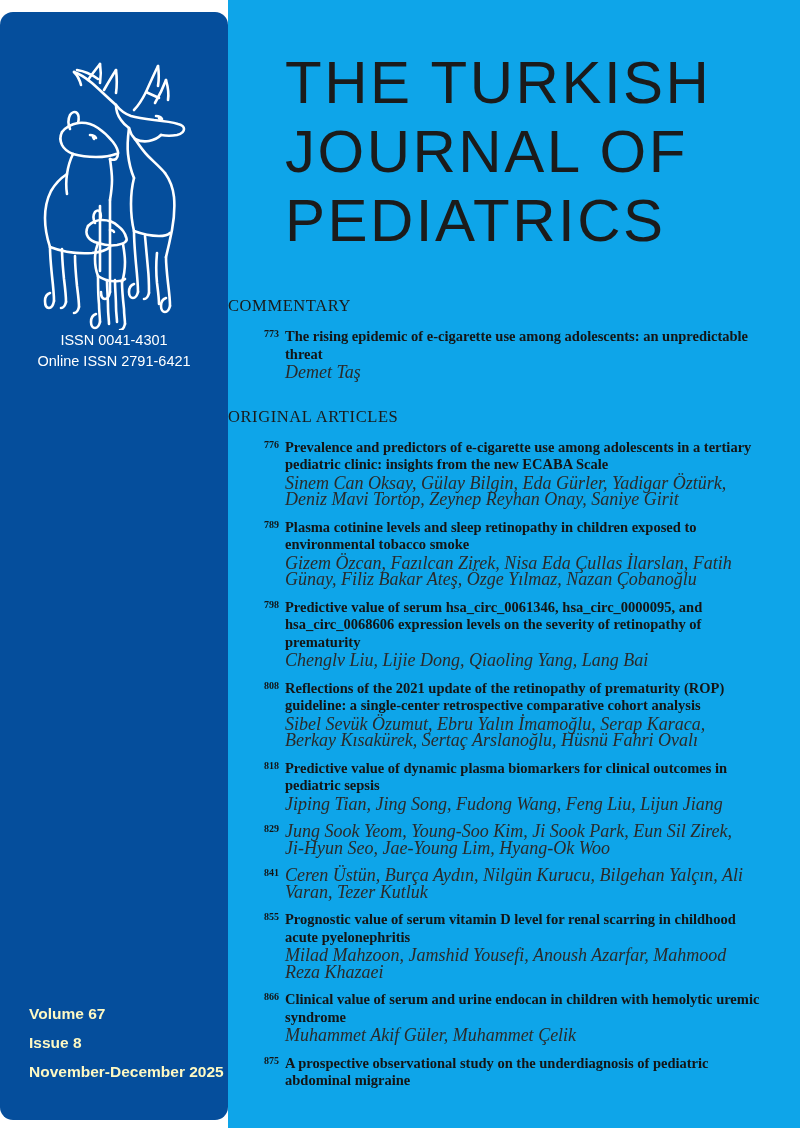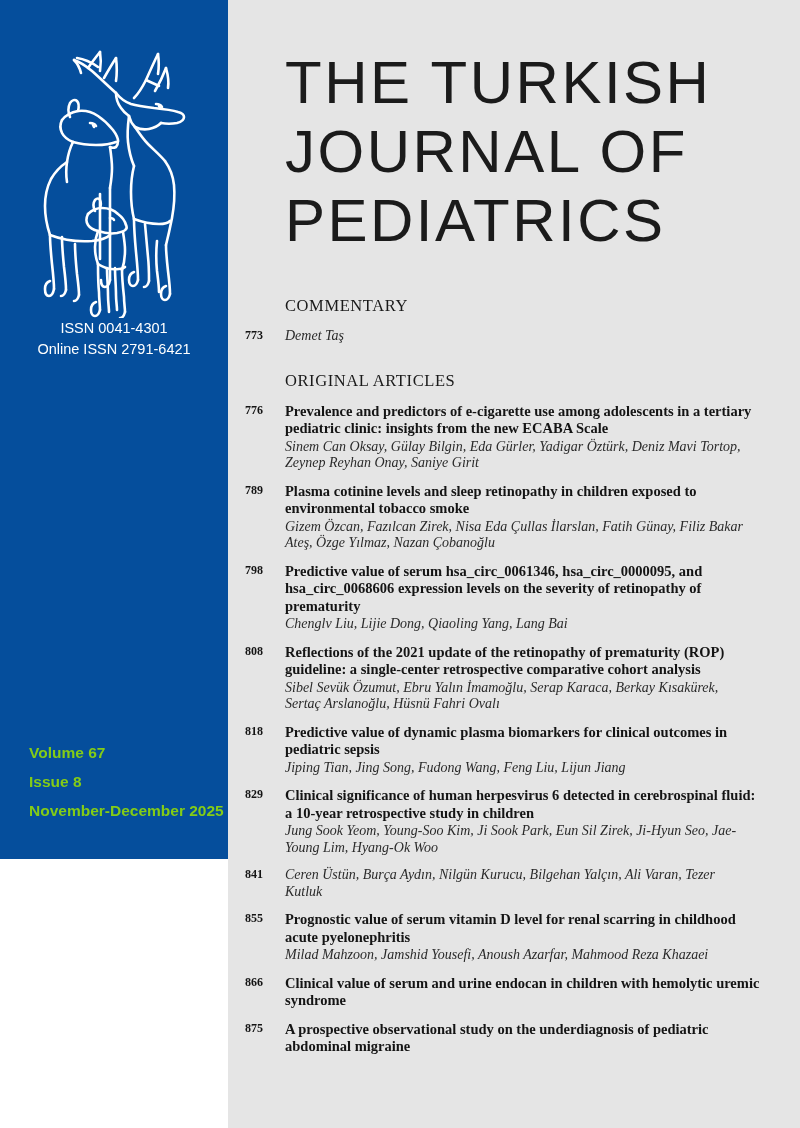--- a/index.html
+++ b/index.html
@@ -12,25 +12,26 @@
     height: 1128px;
     font-family: "Liberation Serif", serif;
     position: relative;
     overflow: hidden;
   }
 
   
   #cover-sidebar {
     position: absolute;
     left: 0;
-    top: 0;
+    top: 12px;
     width: 228px;
-    height: 859px;
+    height: 1108px;
     background: #054E9C;
     font-family: "Liberation Sans", sans-serif;
+    border-radius: 13px;
   }
 
   #journal-logo {
     position: absolute;
     left: 18px;
     top: 38px;
     width: 196px;
     height: 280px;
   }
   #journal-logo svg { display: block; width: 100%; height: 100%; }
@@ -45,36 +46,36 @@
     font-family: "Liberation Sans", sans-serif;
     font-size: 14.5px;
     line-height: 21px;
   }
   #issn-block div { white-space: nowrap; }
 
   #issue-block {
     position: absolute;
     left: 29px;
     bottom: 34px;
-    color: #84cc16;
+    color: #fef9c3;
     font-family: "Liberation Sans", sans-serif;
     font-size: 15.5px;
     font-weight: bold;
     line-height: 29px;
   }
   #issue-block div { white-space: nowrap; }
 
   
   #cover-main {
     position: absolute;
     left: 228px;
     top: 0;
     width: 572px;
     height: 1128px;
-    background: #e5e5e5;
+    background: #0ea5e9;
   }
 
   #journal-title {
     position: absolute;
     left: 57px;
     top: 48px;
     width: 500px;
     font-family: "Liberation Sans", sans-serif;
     font-size: 60px;
     font-weight: 400;
@@ -89,51 +90,50 @@
     left: 0;
     top: 296px;
     width: 572px;
   }
 
   .section-heading {
     font-family: "Liberation Serif", serif;
     font-size: 16.5px;
     letter-spacing: 0.6px;
     color: #1a1a1a;
-    margin-left: 57px;
     margin-bottom: 12px;
   }
   .section-heading.spaced { margin-top: 26px; }
 
   .toc-entry {
     position: relative;
     padding-left: 57px;
     margin-bottom: 11px;
   }
   .toc-page {
     position: absolute;
     left: 17px;
     top: 0;
     width: 34px;
-    text-align: left;
-    font-size: 12px;
+    text-align: right;
+    font-size: 10px;
     font-weight: bold;
     color: #141414;
     font-family: "Liberation Serif", serif;
   }
   .toc-title {
     font-size: 14.5px;
     font-weight: bold;
     line-height: 17.5px;
     color: #141414;
     font-family: "Liberation Serif", serif;
     padding-right: 40px;
   }
   .toc-authors {
-    font-size: 14px;
+    font-size: 18px;
     font-style: italic;
     line-height: 16.5px;
     color: #2a2a2a;
     font-family: "Liberation Serif", serif;
     padding-right: 52px;
     margin-top: 1px;
   }
 </style>
 </head>
 <body>
@@ -262,20 +262,21 @@
   <div id="journal-title">
     <div>THE TURKISH</div>
     <div>JOURNAL OF</div>
     <div>PEDIATRICS</div>
   </div>
 
   <div id="toc">
       <div class="section-heading">COMMENTARY</div>
       <div class="toc-entry">
         <div class="toc-page">773</div>
+        <div class="toc-title">The rising epidemic of e-cigarette use among adolescents: an unpredictable threat</div>
         <div class="toc-authors">Demet Taş</div>
       </div>
       <div class="section-heading spaced">ORIGINAL ARTICLES</div>
       <div class="toc-entry">
         <div class="toc-page">776</div>
         <div class="toc-title">Prevalence and predictors of e-cigarette use among adolescents in a tertiary pediatric clinic: insights from the new ECABA Scale</div>
         <div class="toc-authors">Sinem Can Oksay, Gülay Bilgin, Eda Gürler, Yadigar Öztürk, Deniz Mavi Tortop, Zeynep Reyhan Onay, Saniye Girit</div>
       </div>
       <div class="toc-entry">
         <div class="toc-page">789</div>
@@ -292,34 +293,34 @@
         <div class="toc-title">Reflections of the 2021 update of the retinopathy of prematurity (ROP) guideline: a single-center retrospective comparative cohort analysis</div>
         <div class="toc-authors">Sibel Sevük Özumut, Ebru Yalın İmamoğlu, Serap Karaca, Berkay Kısakürek, Sertaç Arslanoğlu, Hüsnü Fahri Ovalı</div>
       </div>
       <div class="toc-entry">
         <div class="toc-page">818</div>
         <div class="toc-title">Predictive value of dynamic plasma biomarkers for clinical outcomes in pediatric sepsis</div>
         <div class="toc-authors">Jiping Tian, Jing Song, Fudong Wang, Feng Liu, Lijun Jiang</div>
       </div>
       <div class="toc-entry">
         <div class="toc-page">829</div>
-        <div class="toc-title">Clinical significance of human herpesvirus 6 detected in cerebrospinal fluid: a 10-year retrospective study in children</div>
         <div class="toc-authors">Jung Sook Yeom, Young-Soo Kim, Ji Sook Park, Eun Sil Zirek, Ji-Hyun Seo, Jae-Young Lim, Hyang-Ok Woo</div>
       </div>
       <div class="toc-entry">
         <div class="toc-page">841</div>
         <div class="toc-authors">Ceren Üstün, Burça Aydın, Nilgün Kurucu, Bilgehan Yalçın, Ali Varan, Tezer Kutluk</div>
       </div>
       <div class="toc-entry">
         <div class="toc-page">855</div>
         <div class="toc-title">Prognostic value of serum vitamin D level for renal scarring in childhood acute pyelonephritis</div>
         <div class="toc-authors">Milad Mahzoon, Jamshid Yousefi, Anoush Azarfar, Mahmood Reza Khazaei</div>
       </div>
       <div class="toc-entry">
         <div class="toc-page">866</div>
         <div class="toc-title">Clinical value of serum and urine endocan in children with hemolytic uremic syndrome</div>
+        <div class="toc-authors">Muhammet Akif Güler, Muhammet Çelik</div>
       </div>
       <div class="toc-entry">
         <div class="toc-page">875</div>
         <div class="toc-title">A prospective observational study on the underdiagnosis of pediatric abdominal migraine</div>
       </div>
     </div>
 </div>
 
 </body></html>

